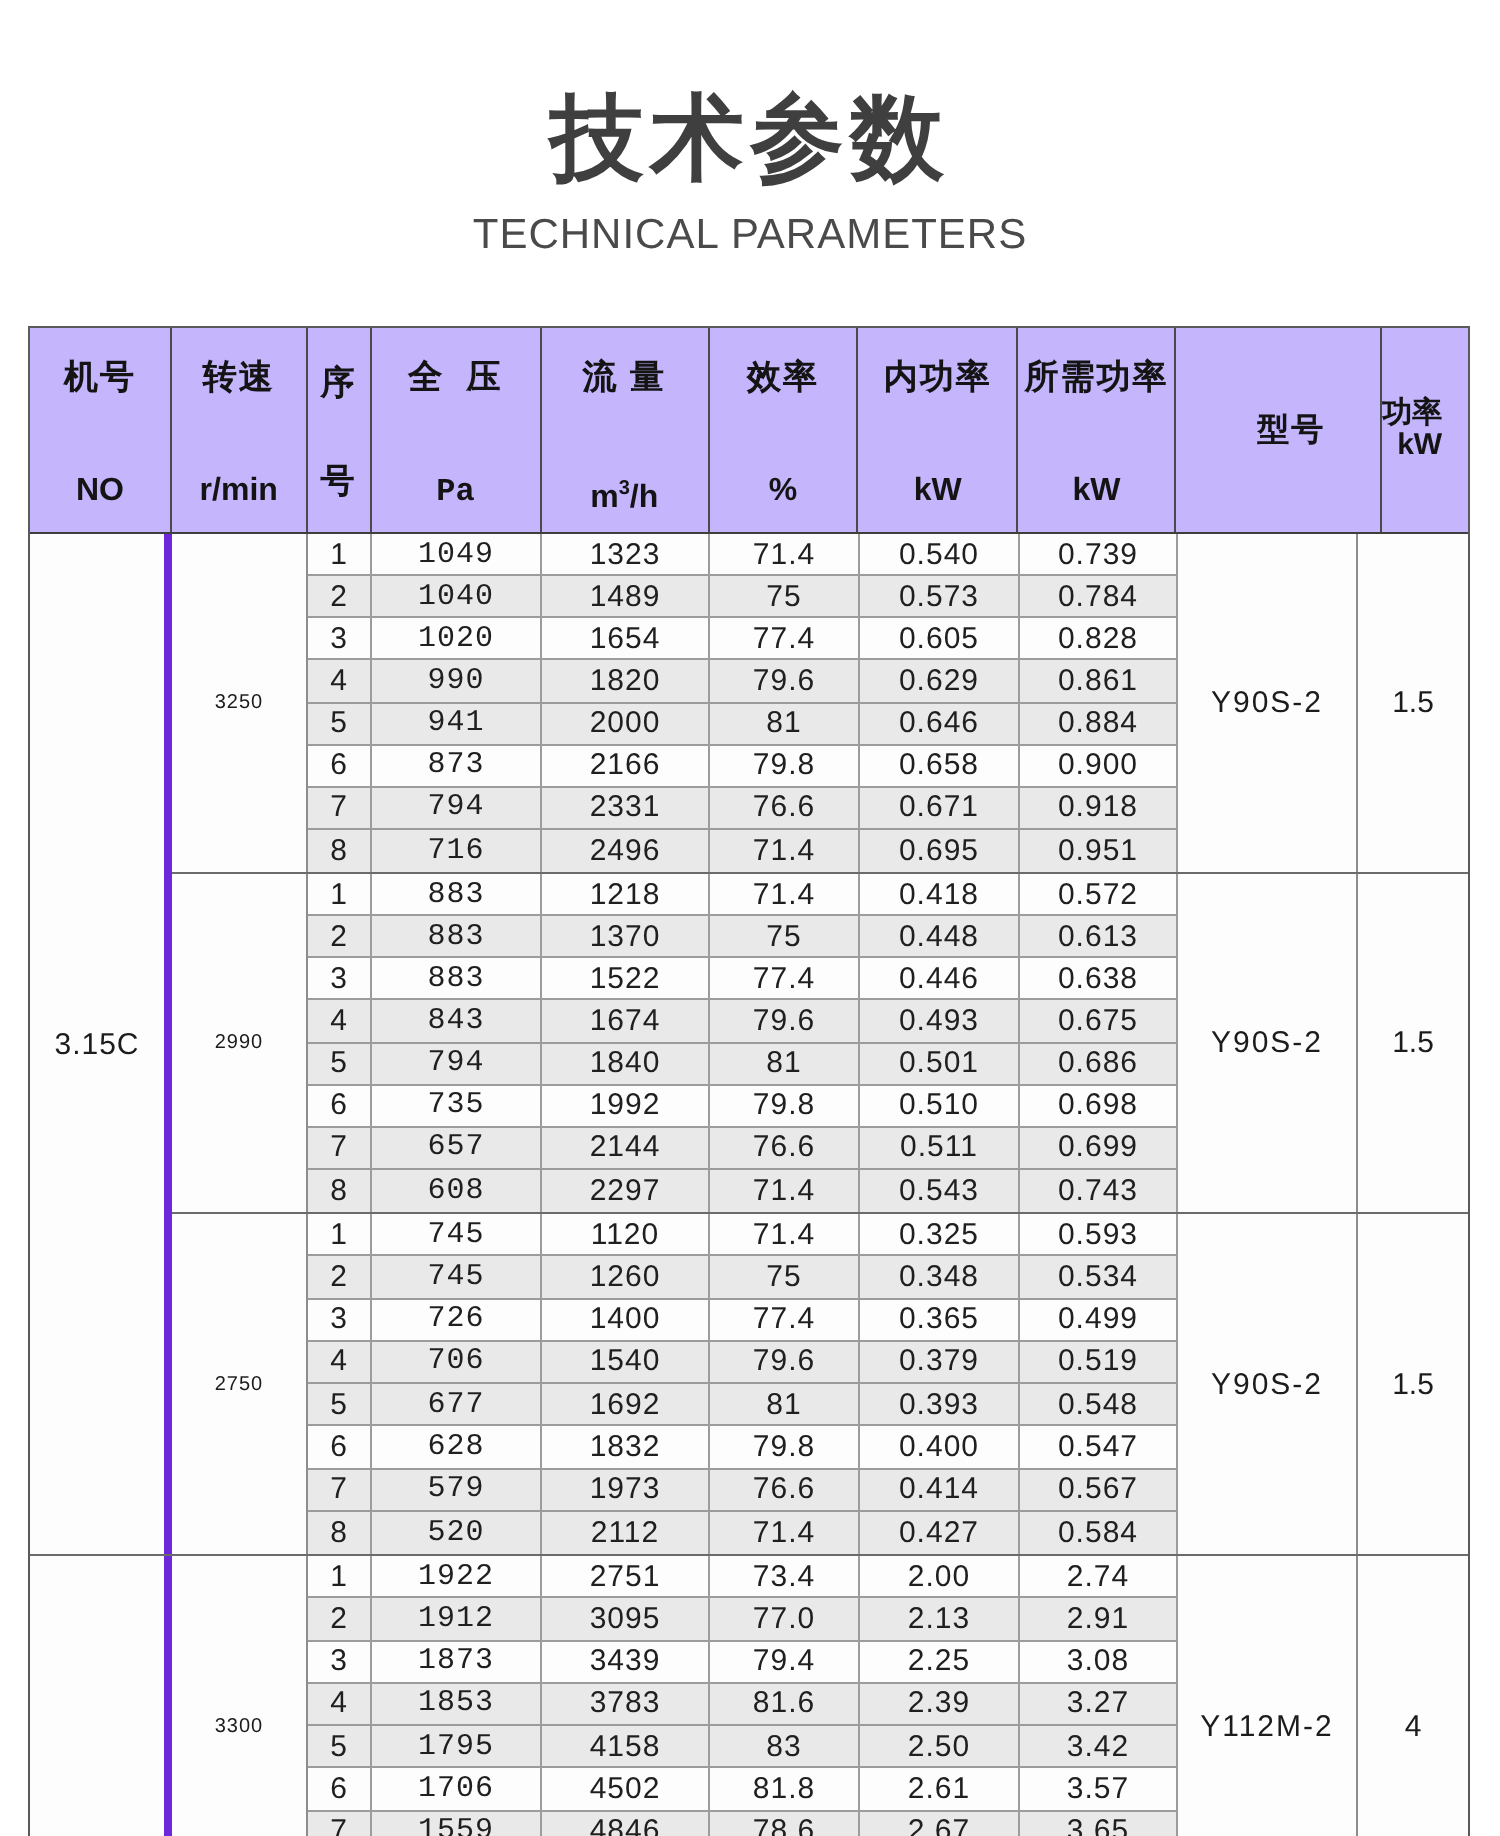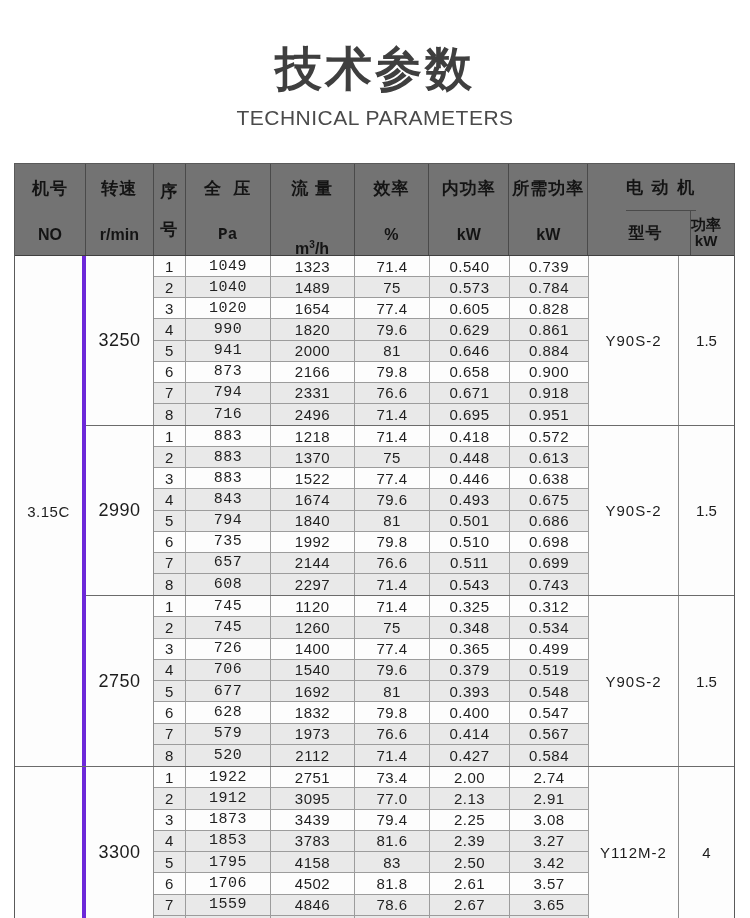--- a/index.html
+++ b/index.html
@@ -46,22 +46,22 @@
   .spec-table {
     position: absolute;
     left: 14px; top: 163px;
     width: 721px;
     border: 1px solid #5a5a5a;
     border-bottom: none;
     color: #1c1c1c;
   }
   .thead {
     display: flex;
-    height: 92px;
-    background: #737373;
+    height: 103px;
+    background: #c4b5fd;
     border-bottom: 1px solid #3f3f3f;
   }
   .hcell {
     display: flex;
     flex-direction: column;
     align-items: center;
     justify-content: space-between;
     padding: 13px 0 11px 0;
     border-right: 1px solid #4a4a4a;
     color: #141414;
@@ -104,21 +104,21 @@
     justify-content: center;
     border-right: 1px solid #4a4a4a;
     font-size: 16px;
     font-weight: bold;
     letter-spacing: 1px;
   }
   .h-mpower {
     flex: 1;
     display: flex;
     flex-direction: column;
-    align-items: center;
+    align-items: flex-end;
     justify-content: center;
     font-size: 15px;
     font-weight: bold;
     line-height: 16px;
   }
   
   .tbody { background: #fdfdfd; }
   .machine-group { display: flex; border-bottom: 1px solid #6b6b6b; }
   .machine-cell {
     width: 71px;
@@ -139,21 +139,21 @@
   }
   .sections { flex: 1; display: flex; flex-direction: column; }
   .section { display: flex; height: 170px; }
   .section:not(:last-child) { border-bottom: 1px solid #6b6b6b; }
   .speed-cell {
     width: 68px;
     border-right: 1px solid #8d8d8d;
     display: flex;
     align-items: center;
     justify-content: center;
-    font-size: 18px;
+    font-size: 10px;
     letter-spacing: 0.5px;
   }
   .rows { width: 435px; display: flex; flex-direction: column; overflow: hidden; }
   .row {
     display: flex;
     height: 21.25px;
     border-bottom: 1px solid #9c9c9c;
   }
   .row:last-child { border-bottom: none; }
   .row.striped { background: #e9e9e9; }
@@ -223,21 +223,20 @@
       </div>
       <div class="hcell c-ipow">
         <span class="zh">内功率</span>
         <span class="en">kW</span>
       </div>
       <div class="hcell c-rpow">
         <span class="zh">所需功率</span>
         <span class="en">kW</span>
       </div>
       <div class="hcell c-motorgroup">
-        <div class="motor-top">电 动 机</div>
         <div class="motor-bottom">
           <div class="h-model">型号</div>
           <div class="h-mpower">
             <span>功率</span>
             <span>kW</span>
           </div>
         </div>
       </div>
     </div>
     <div class="tbody" id="tbody">
@@ -390,21 +389,21 @@
             </div>
             <div class="section">
               <div class="speed-cell">2750</div>
               <div class="rows">
                 <div class="row">
                   <div class="cell c-serial">1</div>
                   <div class="cell c-pressure">745</div>
                   <div class="cell c-flow">1120</div>
                   <div class="cell c-eff">71.4</div>
                   <div class="cell c-ipow">0.325</div>
-                  <div class="cell c-rpow">0.312</div>
+                  <div class="cell c-rpow">0.593</div>
                 </div>
                 <div class="row striped">
                   <div class="cell c-serial">2</div>
                   <div class="cell c-pressure">745</div>
                   <div class="cell c-flow">1260</div>
                   <div class="cell c-eff">75</div>
                   <div class="cell c-ipow">0.348</div>
                   <div class="cell c-rpow">0.534</div>
                 </div>
                 <div class="row">

